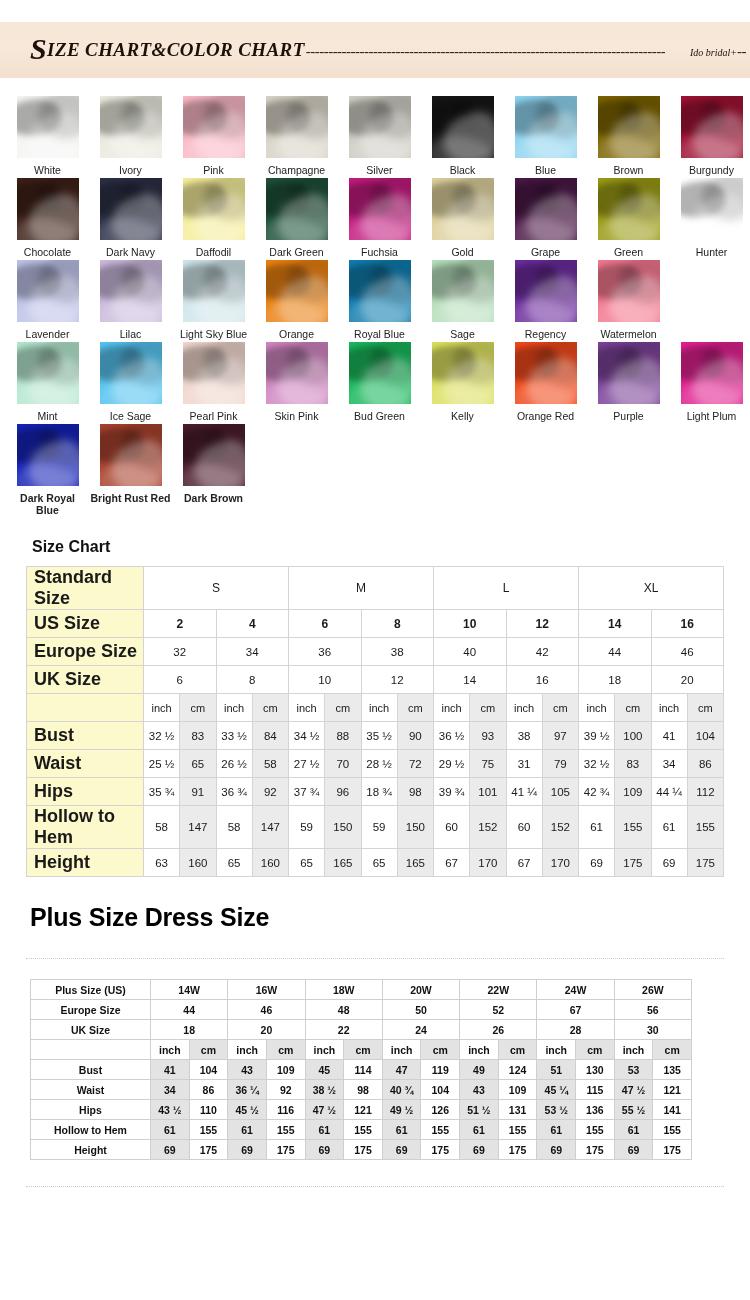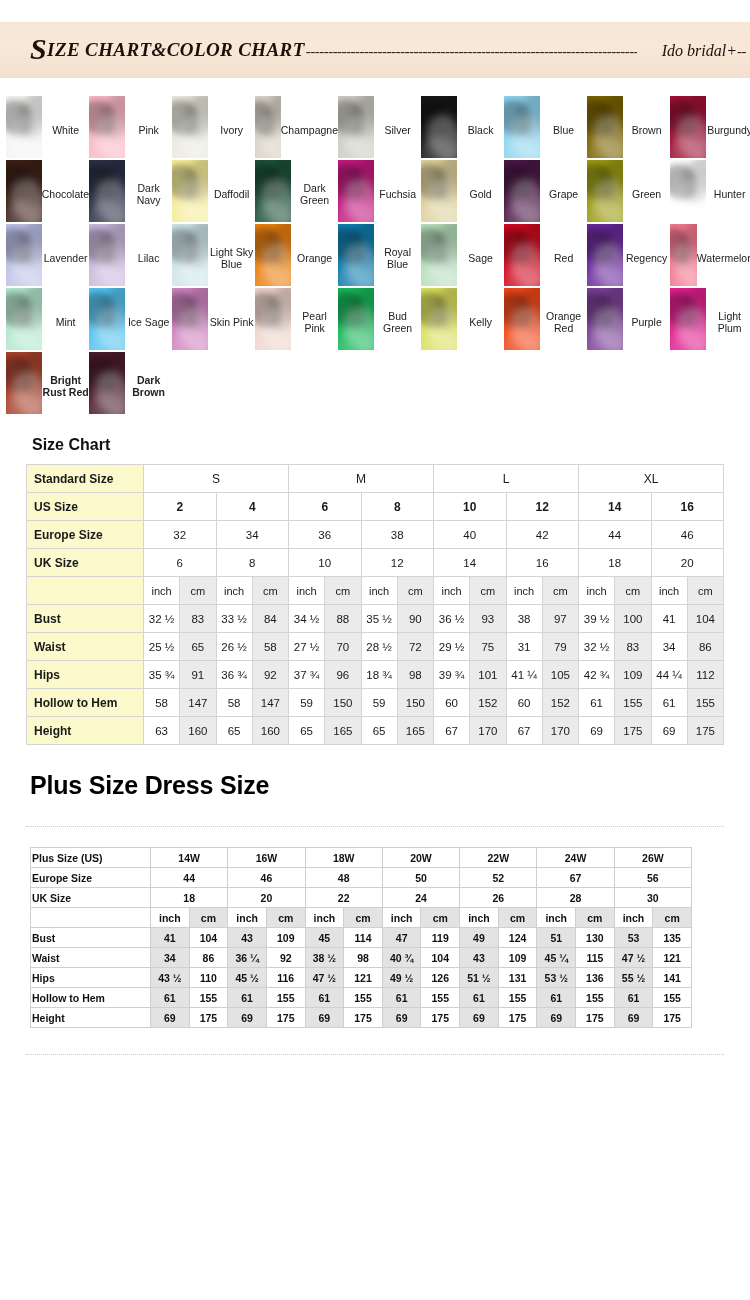--- a/index.html
+++ b/index.html
@@ -51,42 +51,42 @@
     font-size: 15px;
     color: #2a1d12;
     overflow: hidden;
     letter-spacing: -0.5px;
     margin: 0 1px;
     height: 18px;
   }
   .banner-brand {
     font-family: "Liberation Serif", serif;
     font-style: italic;
-    font-size: 16px;
+    font-size: 10px;
     color: #1c1008;
     margin-left: 24px;
   }
   .banner-tail {
     font-family: "Liberation Serif", serif;
     font-size: 15px;
     color: #2a1d12;
     letter-spacing: -0.5px;
   }
 
   
   .swatch-area { padding: 18px 6px 0 6px; }
   .swatch-row {
     display: flex;
     margin-bottom: 2px;
   }
   .swatch-cell {
     width: 83px;
     flex: 0 0 83px;
     display: flex;
-    flex-direction: row;
+    flex-direction: column;
     align-items: center;
   }
   .swatch-chip {
     width: 62px;
     height: 62px;
     position: relative;
     overflow: hidden;
   }
   .swatch-chip .fold-a,
   .swatch-chip .fold-b,
@@ -172,21 +172,21 @@
     text-align: center;
     height: 28px;
     padding: 0 1px;
     font-family: "Liberation Sans", sans-serif;
   }
   table.size-table td.rowlabel {
     background: #fcfacd;
     font-weight: bold;
     text-align: left;
     padding-left: 7px;
-    font-size: 12px;
+    font-size: 18px;
     width: 117px;
   }
   table.size-table td.rowlabel.blank { font-weight: normal; }
   table.size-table td.grp {
     font-size: 12px;
     font-weight: normal;
   }
   table.size-table td.us { font-weight: bold; font-size: 12px; }
   table.size-table td.cmcol { background: #ebebeb; }
   table.size-table td.unit { font-size: 11px; }
@@ -203,21 +203,21 @@
     background: #fff;
   }
   table.plus-table td {
     border: 1px solid #cfcfcf;
     text-align: center;
     height: 20px;
     padding: 0 1px;
   }
   table.plus-table td.rowlabel {
     width: 120px;
-    text-align: left;
+    text-align: center;
   }
   table.plus-table td.cmcol { background: #e3e3e3; }
   table.plus-table td.blank { border-left-color: #cfcfcf; }
 </style>
 </head>
 <body>
 
 <div class="banner">
   <div class="banner-inner">
     <span class="banner-title"><span class="drop">S</span><span>ize chart&amp;color chart</span></span>
@@ -232,36 +232,36 @@
       <div class="swatch-cell">
         <div class="swatch-chip" style="background: rgb(244, 244, 242);">
           <div class="fold-a"></div>
           <div class="fold-b"></div>
           <div class="fold-c"></div>
           <div class="fold-d"></div>
         </div>
         <div class="swatch-label">White</div>
       </div>
       <div class="swatch-cell">
+        <div class="swatch-chip" style="background: rgb(233, 233, 221);">
+          <div class="fold-a"></div>
+          <div class="fold-b"></div>
+          <div class="fold-c"></div>
+          <div class="fold-d"></div>
+        </div>
+        <div class="swatch-label">Ivory</div>
+      </div>
+      <div class="swatch-cell">
         <div class="swatch-chip" style="background: rgb(249, 184, 196);">
           <div class="fold-a"></div>
           <div class="fold-b"></div>
           <div class="fold-c"></div>
           <div class="fold-d"></div>
         </div>
         <div class="swatch-label">Pink</div>
-      </div>
-      <div class="swatch-cell">
-        <div class="swatch-chip" style="background: rgb(233, 233, 221);">
-          <div class="fold-a"></div>
-          <div class="fold-b"></div>
-          <div class="fold-c"></div>
-          <div class="fold-d"></div>
-        </div>
-        <div class="swatch-label">Ivory</div>
       </div>
       <div class="swatch-cell">
         <div class="swatch-chip" style="background: rgb(216, 210, 197);">
           <div class="fold-a"></div>
           <div class="fold-b"></div>
           <div class="fold-c"></div>
           <div class="fold-d"></div>
         </div>
         <div class="swatch-label">Champagne</div>
       </div>
@@ -443,29 +443,20 @@
       <div class="swatch-cell">
         <div class="swatch-chip" style="background: rgb(182, 222, 187);">
           <div class="fold-a"></div>
           <div class="fold-b"></div>
           <div class="fold-c"></div>
           <div class="fold-d"></div>
         </div>
         <div class="swatch-label">Sage</div>
       </div>
       <div class="swatch-cell">
-        <div class="swatch-chip" style="background: rgb(207, 10, 32);">
-          <div class="fold-a"></div>
-          <div class="fold-b"></div>
-          <div class="fold-c"></div>
-          <div class="fold-d"></div>
-        </div>
-        <div class="swatch-label">Red</div>
-      </div>
-      <div class="swatch-cell">
         <div class="swatch-chip" style="background: rgb(106, 42, 156);">
           <div class="fold-a"></div>
           <div class="fold-b"></div>
           <div class="fold-c"></div>
           <div class="fold-d"></div>
         </div>
         <div class="swatch-label">Regency</div>
       </div>
       <div class="swatch-cell">
         <div class="swatch-chip" style="background: rgb(242, 119, 142);">
@@ -490,36 +481,36 @@
       <div class="swatch-cell">
         <div class="swatch-chip" style="background: rgb(84, 194, 239);">
           <div class="fold-a"></div>
           <div class="fold-b"></div>
           <div class="fold-c"></div>
           <div class="fold-d"></div>
         </div>
         <div class="swatch-label">Ice Sage</div>
       </div>
       <div class="swatch-cell">
+        <div class="swatch-chip" style="background: rgb(239, 213, 204);">
+          <div class="fold-a"></div>
+          <div class="fold-b"></div>
+          <div class="fold-c"></div>
+          <div class="fold-d"></div>
+        </div>
+        <div class="swatch-label">Pearl Pink</div>
+      </div>
+      <div class="swatch-cell">
         <div class="swatch-chip" style="background: rgb(207, 133, 192);">
           <div class="fold-a"></div>
           <div class="fold-b"></div>
           <div class="fold-c"></div>
           <div class="fold-d"></div>
         </div>
         <div class="swatch-label">Skin Pink</div>
-      </div>
-      <div class="swatch-cell">
-        <div class="swatch-chip" style="background: rgb(239, 213, 204);">
-          <div class="fold-a"></div>
-          <div class="fold-b"></div>
-          <div class="fold-c"></div>
-          <div class="fold-d"></div>
-        </div>
-        <div class="swatch-label">Pearl Pink</div>
       </div>
       <div class="swatch-cell">
         <div class="swatch-chip" style="background: rgb(24, 183, 90);">
           <div class="fold-a"></div>
           <div class="fold-b"></div>
           <div class="fold-c"></div>
           <div class="fold-d"></div>
         </div>
         <div class="swatch-label">Bud Green</div>
       </div>
@@ -554,20 +545,29 @@
         <div class="swatch-chip" style="background: rgb(224, 32, 143);">
           <div class="fold-a"></div>
           <div class="fold-b"></div>
           <div class="fold-c"></div>
           <div class="fold-d"></div>
         </div>
         <div class="swatch-label">Light Plum</div>
       </div>
     </div>
   <div class="swatch-row last" id="crow4">
+      <div class="swatch-cell">
+        <div class="swatch-chip" style="background: rgb(20, 34, 182);">
+          <div class="fold-a"></div>
+          <div class="fold-b"></div>
+          <div class="fold-c"></div>
+          <div class="fold-d"></div>
+        </div>
+        <div class="swatch-label">Dark Royal Blue</div>
+      </div>
       <div class="swatch-cell">
         <div class="swatch-chip" style="background: rgb(168, 65, 44);">
           <div class="fold-a"></div>
           <div class="fold-b"></div>
           <div class="fold-c"></div>
           <div class="fold-d"></div>
         </div>
         <div class="swatch-label">Bright Rust Red</div>
       </div>
       <div class="swatch-cell">

